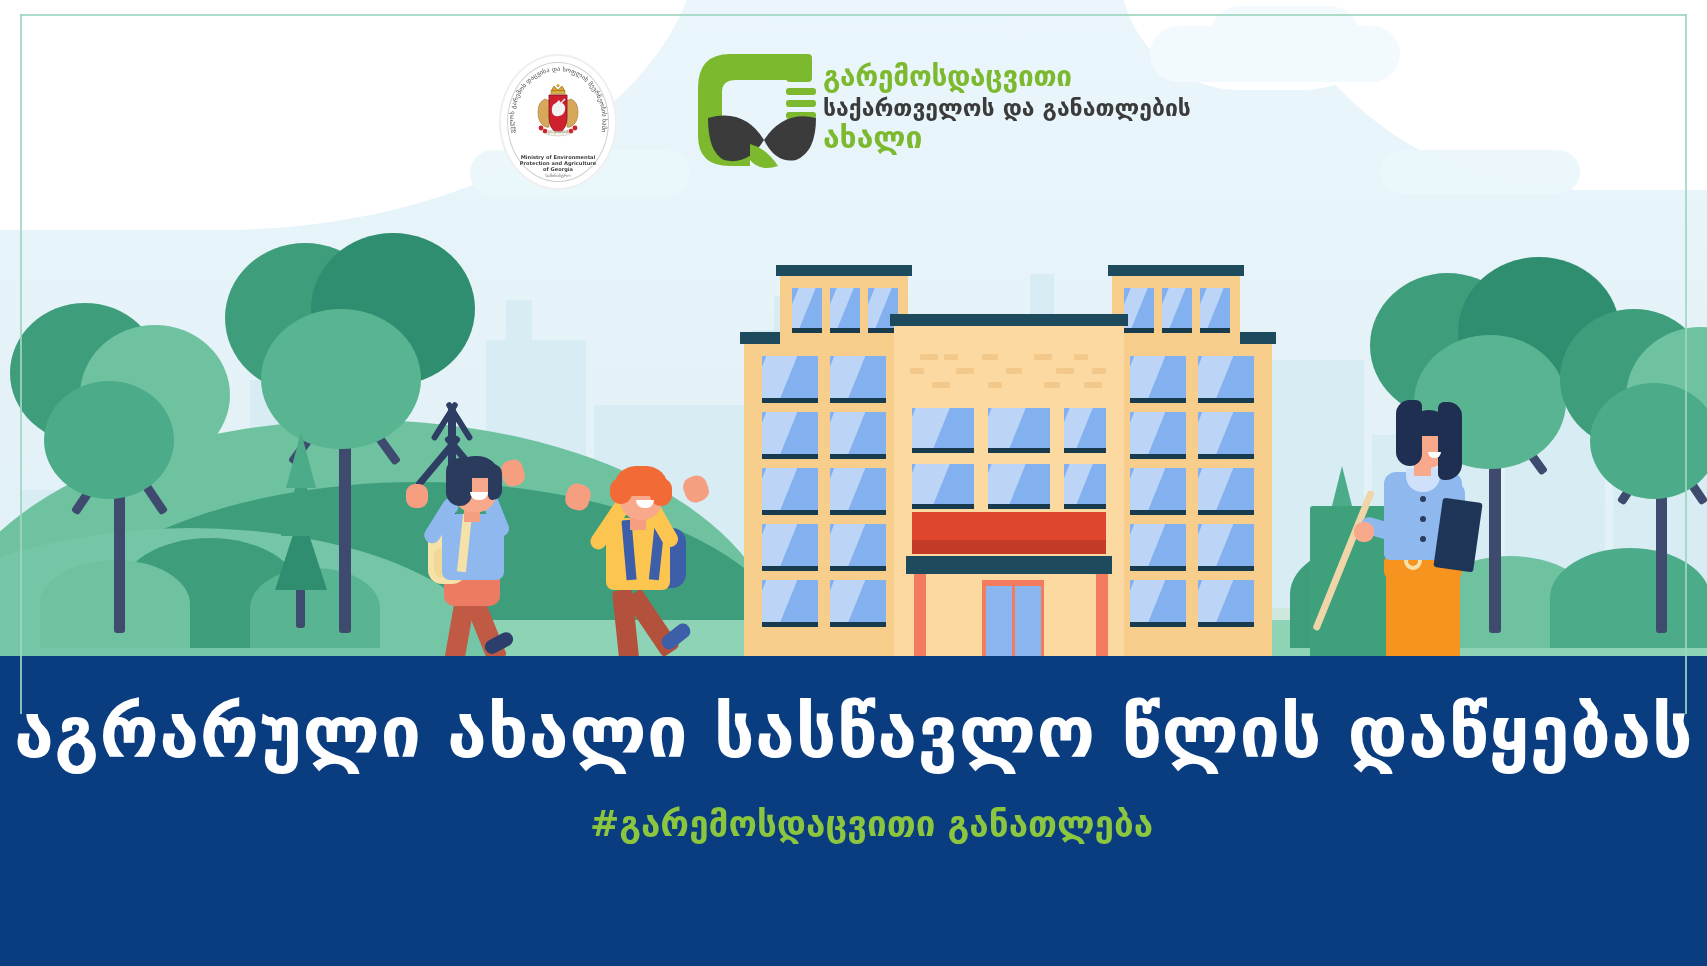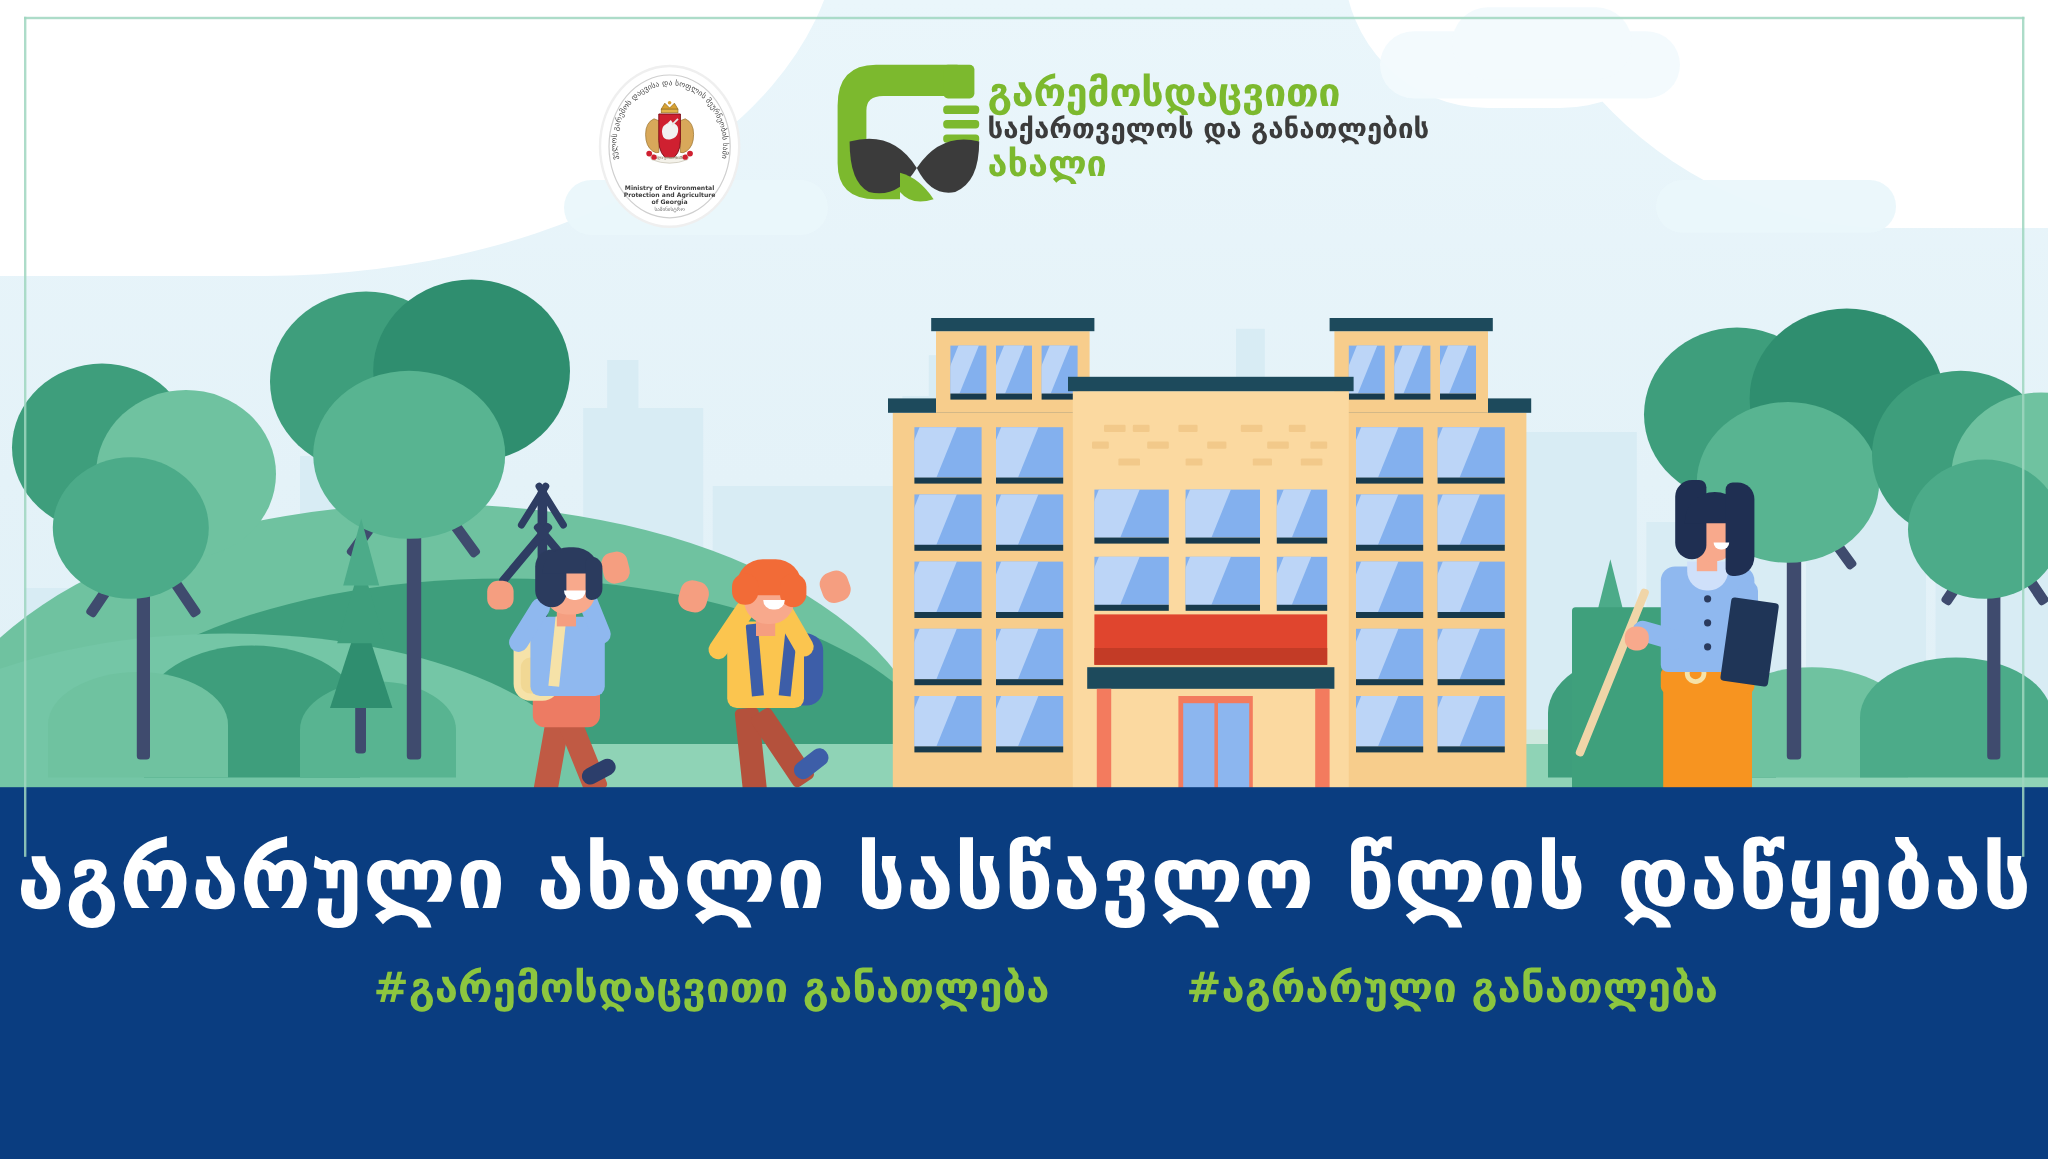--- a/index.html
+++ b/index.html
@@ -105,21 +105,21 @@
     font-size:5.1px; line-height:6.3px; font-weight:bold; color:#3d3d3d;
   }
   .emb-en .ka { font-weight:normal; font-size:4.3px; color:#6b6b6b; }
   .shield { position:absolute; left:50%; top:27px; transform:translateX(-50%); }
 
   .eiec { position:absolute; left:690px; top:0px; width:430px; height:130px; }
   .eiec-mark { position:absolute; left:0; top:4px; width:130px; height:122px; }
   .eiec-txt { position:absolute; left:133px; top:16px; }
   .eiec-l1 {
     font-family:"DejaVu Sans", sans-serif;
-    font-size:33px; font-weight:bold; color:#7cb92e; line-height:34px;
+    font-size:28px; font-weight:bold; color:#7cb92e; line-height:34px;
     letter-spacing:-0.3px; white-space:nowrap;
   }
   .eiec-l2 {
     font-size:23px; font-weight:bold; color:#3b3b3b; line-height:28px;
     white-space:nowrap;
   }
   .eiec-l3 {
     font-size:30px; font-weight:bold; color:#7cb92e; line-height:32px;
     white-space:nowrap;
   }
@@ -544,21 +544,20 @@
         <div class="eiec-l2">საქართველოს და განათლების</div>
         <div class="eiec-l3">ახალი</div>
       </div>
     </div>
   </div>
 
   <div class="footer">
     <div class="headline">აგრარული ახალი სასწავლო წლის დაწყებას</div>
     <div class="tags">
       <div class="tag">#გარემოსდაცვითი განათლება</div>
-      <div class="tag">#აგრარული განათლება</div>
     </div>
   </div>
 
   <div class="frame-line" style="left:20px;  top:14px;  width:2px;  height:700px;"></div>
   <div class="frame-line" style="right:20px; top:14px;  width:2px;  height:700px;"></div>
   <div class="frame-line" style="left:20px;  top:14px;  width:1667px; height:2px;"></div>
 
 </div>
 
 </body></html>

